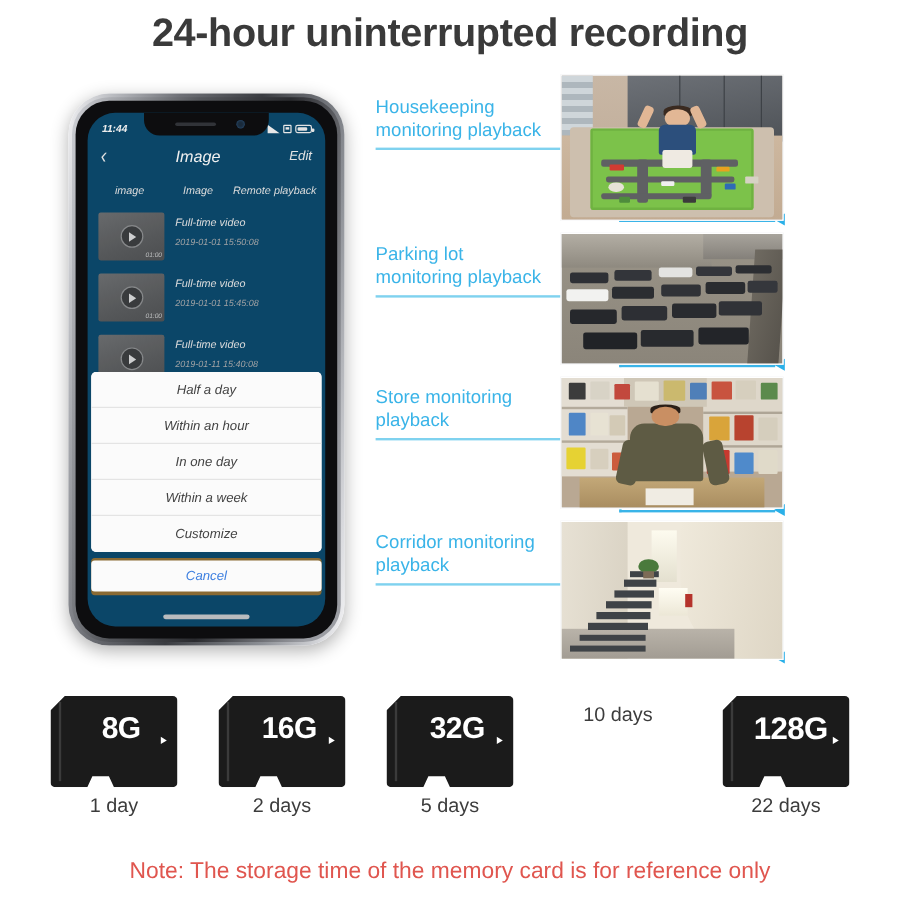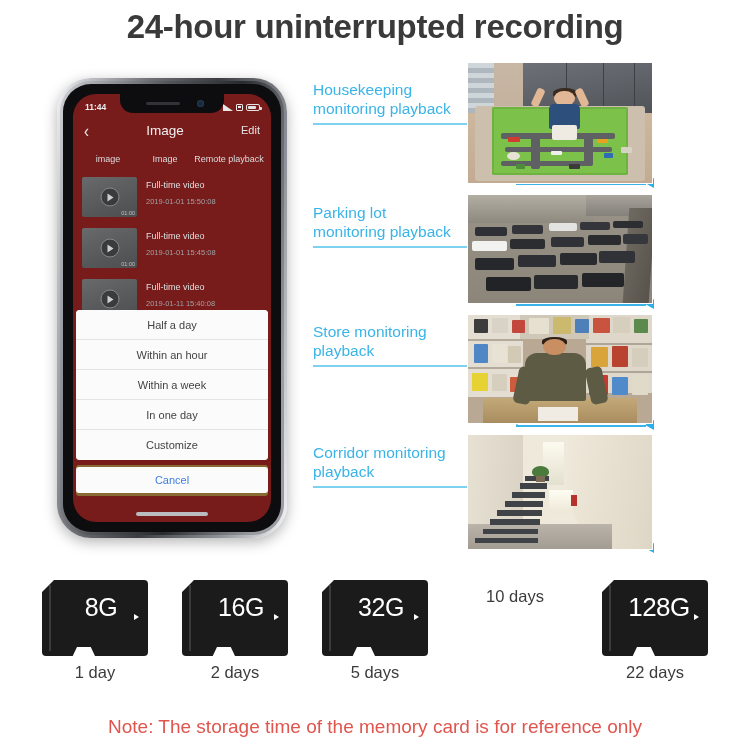--- a/index.html
+++ b/index.html
@@ -40,22 +40,23 @@
     background:linear-gradient(100deg,#cfd1d6,#55575c 35%,#2a2b2f 60%,#9b9da3 90%);
   }
   .phone-bezel {
     position:absolute; left:6px; top:6px; right:6px; bottom:6px;
     border-radius:28px;
     background:#0d0d0f;
   }
   .phone-screen {
     position:absolute; left:10px; top:10px; right:10px; bottom:10px;
     border-radius:23px;
-    background:#7f1d1d;
+    background:#0c4a6e;
     overflow:hidden;
+    font-style:italic;
   }
   .notch {
     position:absolute; left:50%; transform:translateX(-50%);
     top:0; width:104px; height:19px;
     background:#0d0d0f;
     border-radius:0 0 13px 13px;
     z-index:40;
   }
   .notch-speaker {
     position:absolute; left:26px; top:8px; width:34px; height:3px;
@@ -336,21 +337,21 @@
     );
     display:flex; align-items:center; justify-content:center;
   }
   .sd-notch-line {
     position:absolute; left:7px; top:5px; bottom:5px; width:1.5px;
     background:#3b3b3b;
   }
   .sd-label {
     color:#ffffff;
     font-size:25px;
-    font-weight:normal;
+    font-weight:bold;
     letter-spacing:-0.5px;
     margin-left:12px;
     margin-bottom:22px;
     text-align:center;
   }
   .sd-tick {
     position:absolute; right:9px; top:34px;
     width:0;height:0;
     border-left:5px solid #ffffff;
     border-top:3.5px solid transparent;
@@ -440,22 +441,22 @@
             </div>
           </div>
         </div>
 
         <div class="sheet-backdrop"></div>
 
         <div class="action-sheet">
           <div class="sheet-group">
             <div class="sheet-item">Half a day</div>
             <div class="sheet-item">Within an hour</div>
+            <div class="sheet-item">In one day</div>
             <div class="sheet-item">Within a week</div>
-            <div class="sheet-item">In one day</div>
             <div class="sheet-item">Customize</div>
           </div>
           <div class="sheet-cancel-wrap">
             <div class="sheet-cancel">Cancel</div>
           </div>
         </div>
 
         <div class="home-indicator"></div>
       </div>
     </div>

